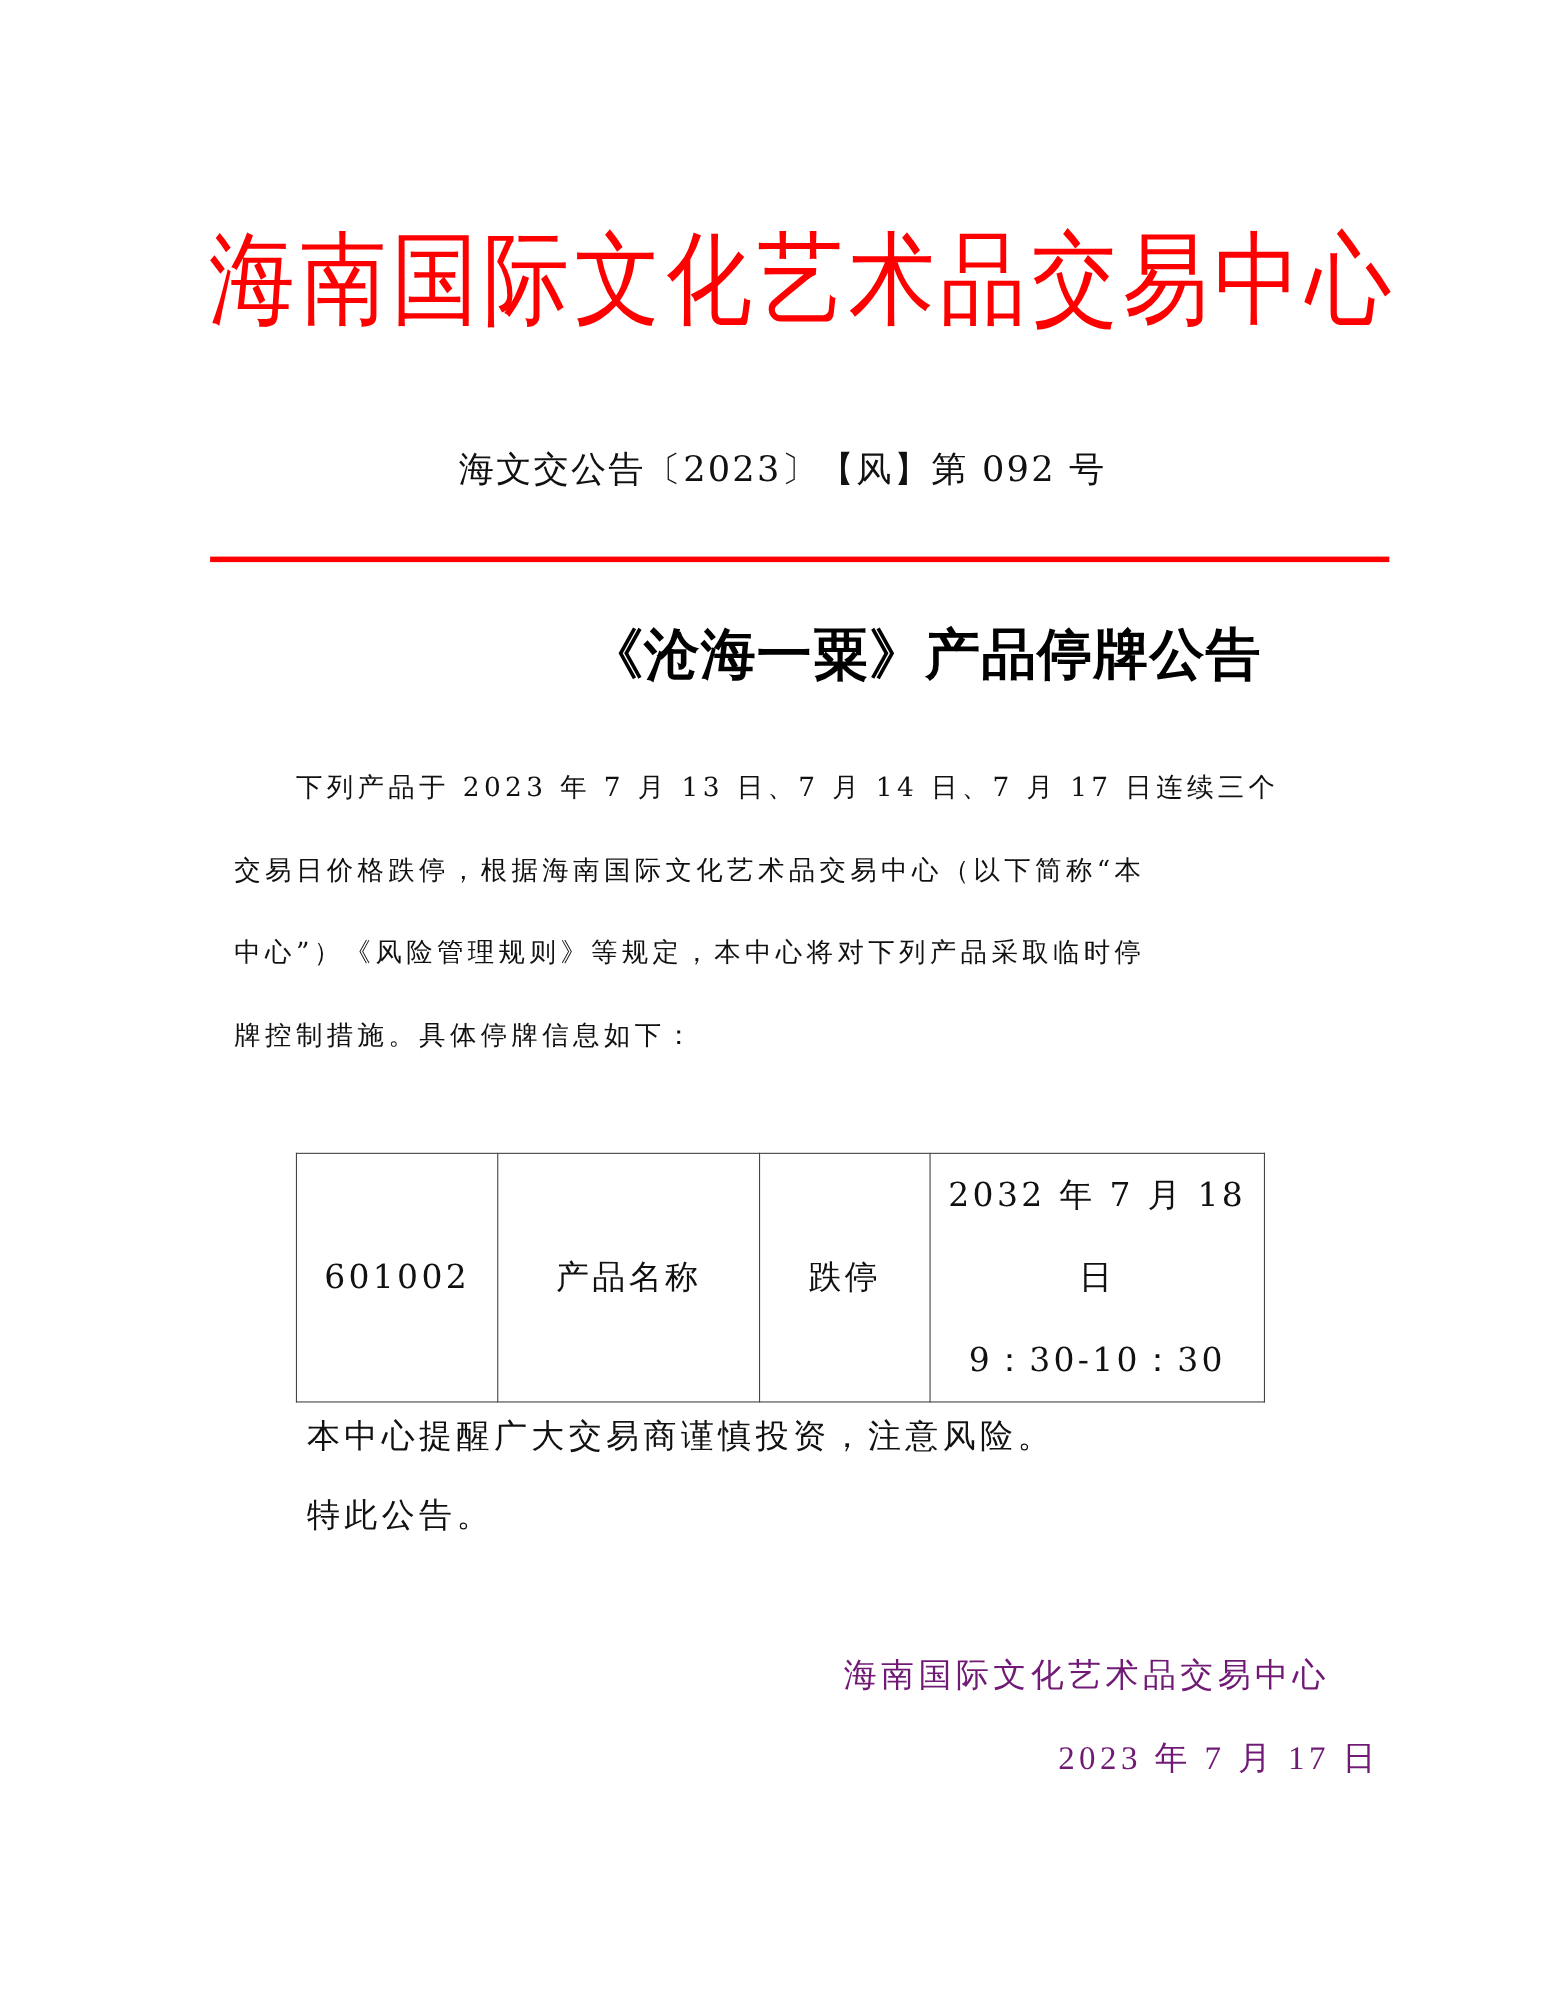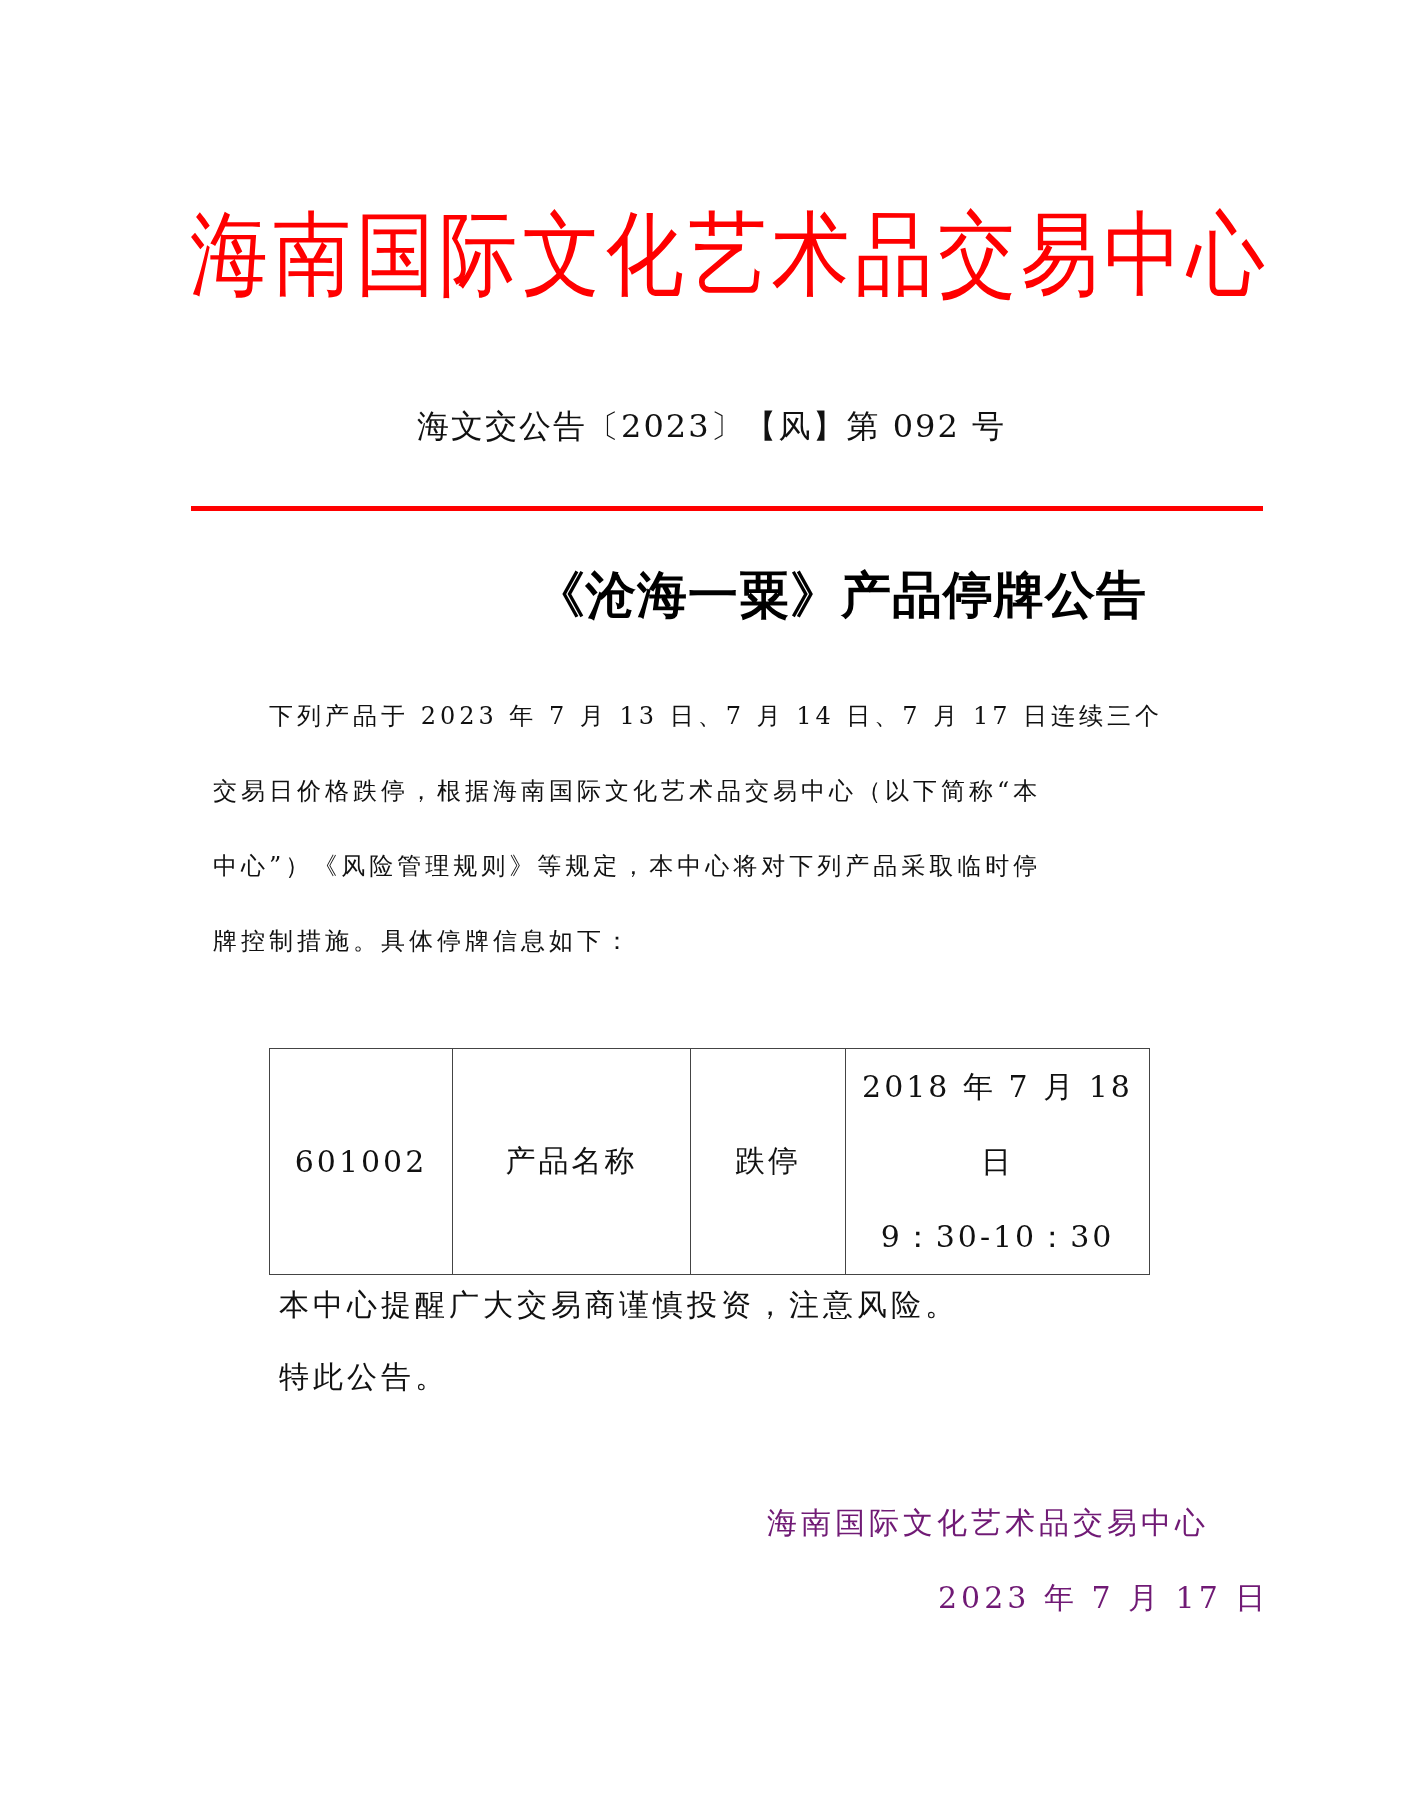--- a/index.html
+++ b/index.html
@@ -53,24 +53,24 @@
 <div class="abs para-line" style="top:850px;">中心”）《风险管理规则》等规定，本中心将对下列产品采取临时停</div>
 <div class="abs para-line" style="top:925px;text-align:right;">牌控制措施。具体停牌信息如下：</div>
 
 <table class="stop">
   <tbody>
   <tr class="row">
     <td class="c1">601002</td>
     <td class="c2">产品名称</td>
     <td class="c3">跌停</td>
     <td class="c4">
-      <span class="tline">2018 年 7 月 18 日</span>
+      <span class="tline">2032 年 7 月 18 日</span>
       <span class="tline">9：30-10：30</span>
     </td>
   </tr>
 </tbody>
   </table>
 
 <div class="abs closing" style="top:1285px;">本中心提醒广大交易商谨慎投资，注意风险。</div>
 <div class="abs closing" style="top:1357px;">特此公告。</div>
 
 <div class="abs sig" style="left:767px;top:1503px;">海南国际文化艺术品交易中心</div>
-<div class="abs sig" style="left:938px;top:1578px;">2023 年 7 月 17 日</div>
+<div class="abs sig" style="left:962px;top:1578px;font-family:Liberation Serif, serif;">2023 年 7 月 17 日</div>
 
 </body></html>

